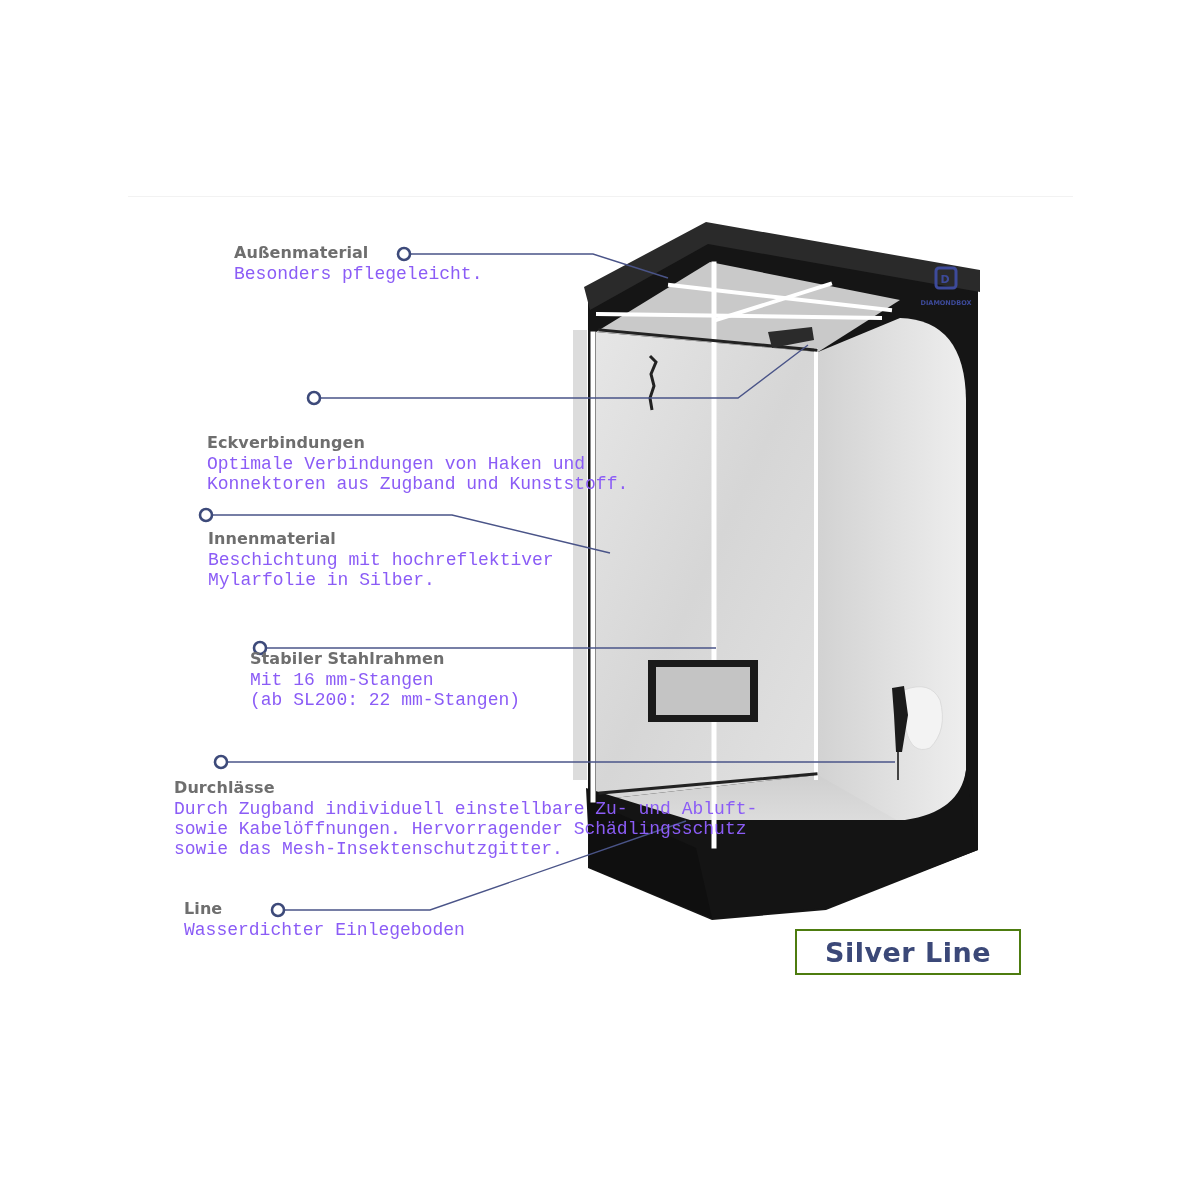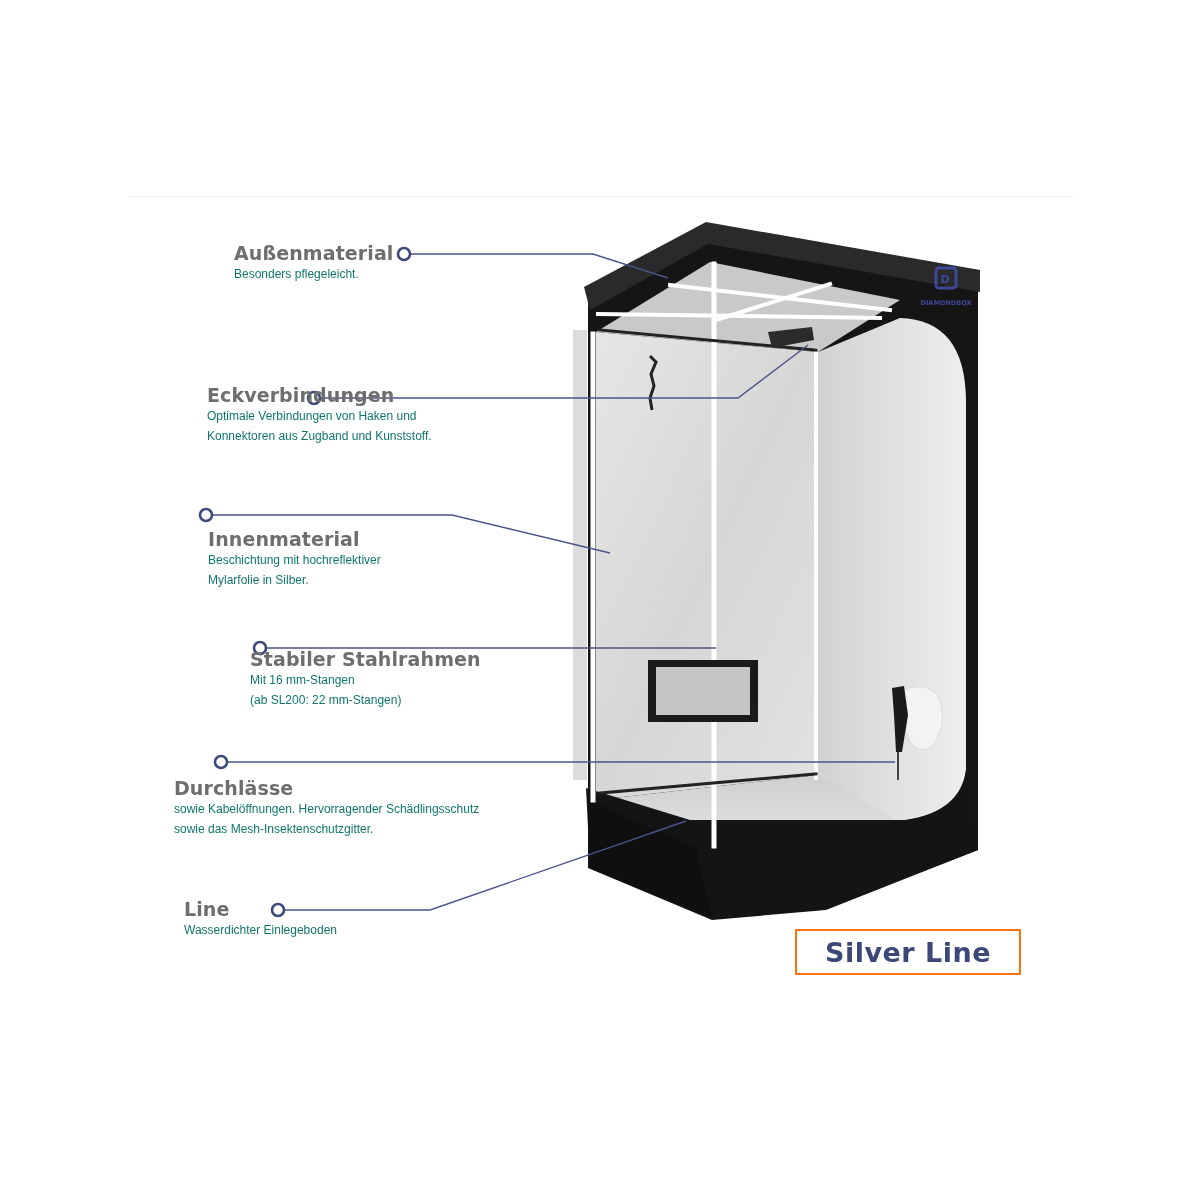--- a/index.html
+++ b/index.html
@@ -1,23 +1,23 @@
 <!DOCTYPE html>
 <html><head>
 <meta charset="utf-8">
 <style>
   html, body { margin: 0; padding: 0; background: #ffffff; }
   body { width: 1200px; height: 1200px; position: relative; overflow: hidden; font-family: "DejaVu Sans", sans-serif; }
   .stage { position: absolute; left: 0; top: 0; width: 1200px; height: 1200px; }
   .topline { position: absolute; left: 128px; top: 196px; width: 945px; height: 1px; background: #f2f2f2; }
   svg.art { position: absolute; left: 0; top: 0; }
   .label { position: absolute; color: #7a7a7a; }
-  .label .title { font-family: "DejaVu Sans", sans-serif; font-weight: bold; font-size: 19px; color: #6e6e6e; letter-spacing: 0.1px; line-height: 22px; white-space: nowrap; }
-  .label .desc { font-family: Liberation Sans, sans-serif; font-size: 12px; color: #0f766e; line-height: 20px; white-space: nowrap; }
-  .badge { position: absolute; left: 795px; top: 929px; width: 226px; height: 46px; border: 2px solid #f97316; box-sizing: border-box; display: flex; align-items: center; justify-content: center; }
+  .label .title { font-family: "DejaVu Sans", sans-serif; font-weight: bold; font-size: 16px; color: #6e6e6e; letter-spacing: 0.1px; line-height: 22px; white-space: nowrap; }
+  .label .desc { font-family: Liberation Mono, monospace; font-size: 18px; color: #8b5cf6; line-height: 20px; white-space: nowrap; }
+  .badge { position: absolute; left: 795px; top: 929px; width: 226px; height: 46px; border: 2px solid #4d7c0f; box-sizing: border-box; display: flex; align-items: center; justify-content: center; }
   .badge span { font-family: "DejaVu Sans", sans-serif; font-weight: bold; font-size: 27px; color: #3b4878; letter-spacing: 0.5px; }
 </style>
 </head>
 <body>
 
 <div class="stage">
   <div class="topline"></div>
 
   <svg class="art" width="1200" height="1200" viewBox="0 0 1200 1200">
     <defs>
@@ -108,40 +108,41 @@
       <circle cx="221" cy="762" r="6"></circle>
       <circle cx="278" cy="910" r="6"></circle>
     </g>
   </svg>
 
   <div class="label" style="left:234px; top:242px;">
     <div class="title">Außenmaterial</div>
     <div class="desc">Besonders pflegeleicht.</div>
   </div>
 
-  <div class="label" style="left:207px; top:384px;">
+  <div class="label" style="left:207px; top:432px;">
     <div class="title">Eckverbindungen</div>
     <div class="desc">Optimale Verbindungen von Haken und</div>
     <div class="desc">Konnektoren aus Zugband und Kunststoff.</div>
   </div>
 
   <div class="label" style="left:208px; top:528px;">
     <div class="title">Innenmaterial</div>
     <div class="desc">Beschichtung mit hochreflektiver</div>
     <div class="desc">Mylarfolie in Silber.</div>
   </div>
 
   <div class="label" style="left:250px; top:648px;">
     <div class="title">Stabiler Stahlrahmen</div>
     <div class="desc">Mit 16 mm-Stangen</div>
     <div class="desc">(ab SL200: 22 mm-Stangen)</div>
   </div>
 
   <div class="label" style="left:174px; top:777px;">
     <div class="title">Durchlässe</div>
+    <div class="desc">Durch Zugband individuell einstellbare Zu- und Abluft-</div>
     <div class="desc">sowie Kabelöffnungen. Hervorragender Schädlingsschutz</div>
     <div class="desc">sowie das Mesh-Insektenschutzgitter.</div>
   </div>
 
   <div class="label" style="left:184px; top:898px;">
     <div class="title">Line</div>
     <div class="desc">Wasserdichter Einlegeboden</div>
   </div>
 
   <div class="badge">

